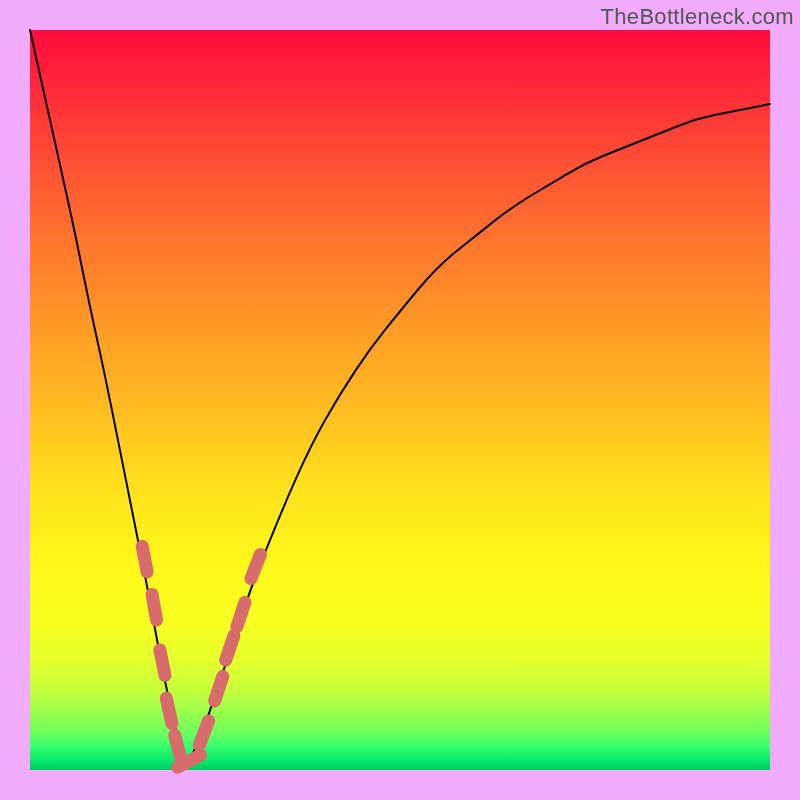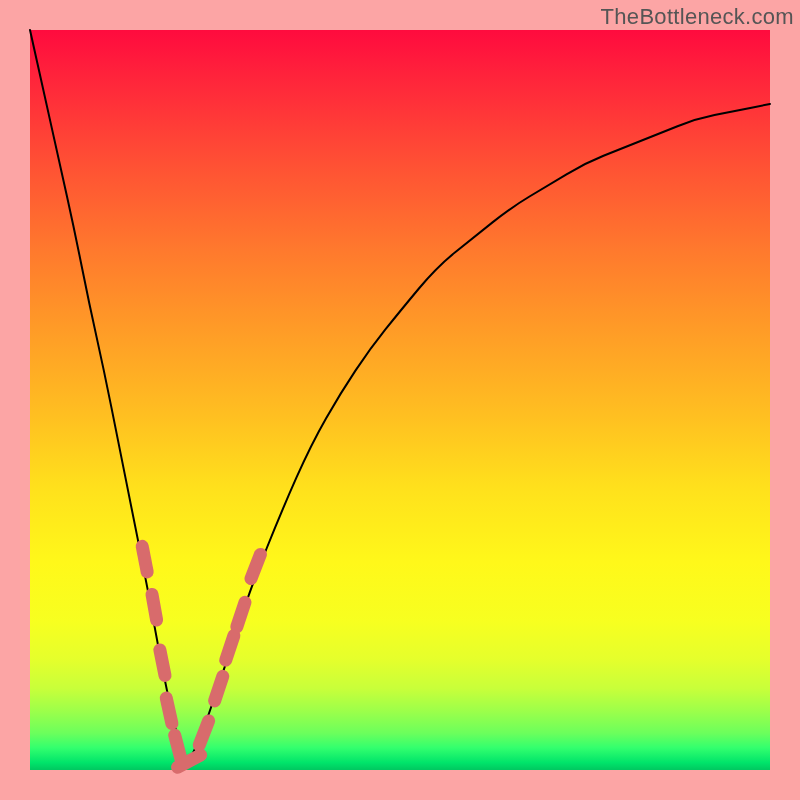--- a/index.html
+++ b/index.html
@@ -10,21 +10,21 @@
     overflow: hidden;
     background: #000;
     font-family: Arial, Helvetica, sans-serif;
   }
   .frame {
     position: absolute;
     left: 0;
     top: 0;
     width: 800px;
     height: 800px;
-    background: #fca5a5;
+    background: #f0abfc;
   }
   .plot-area {
     position: absolute;
     left: 30px;
     top: 30px;
     width: 740px;
     height: 740px;
     
     background: linear-gradient(
       to bottom,

